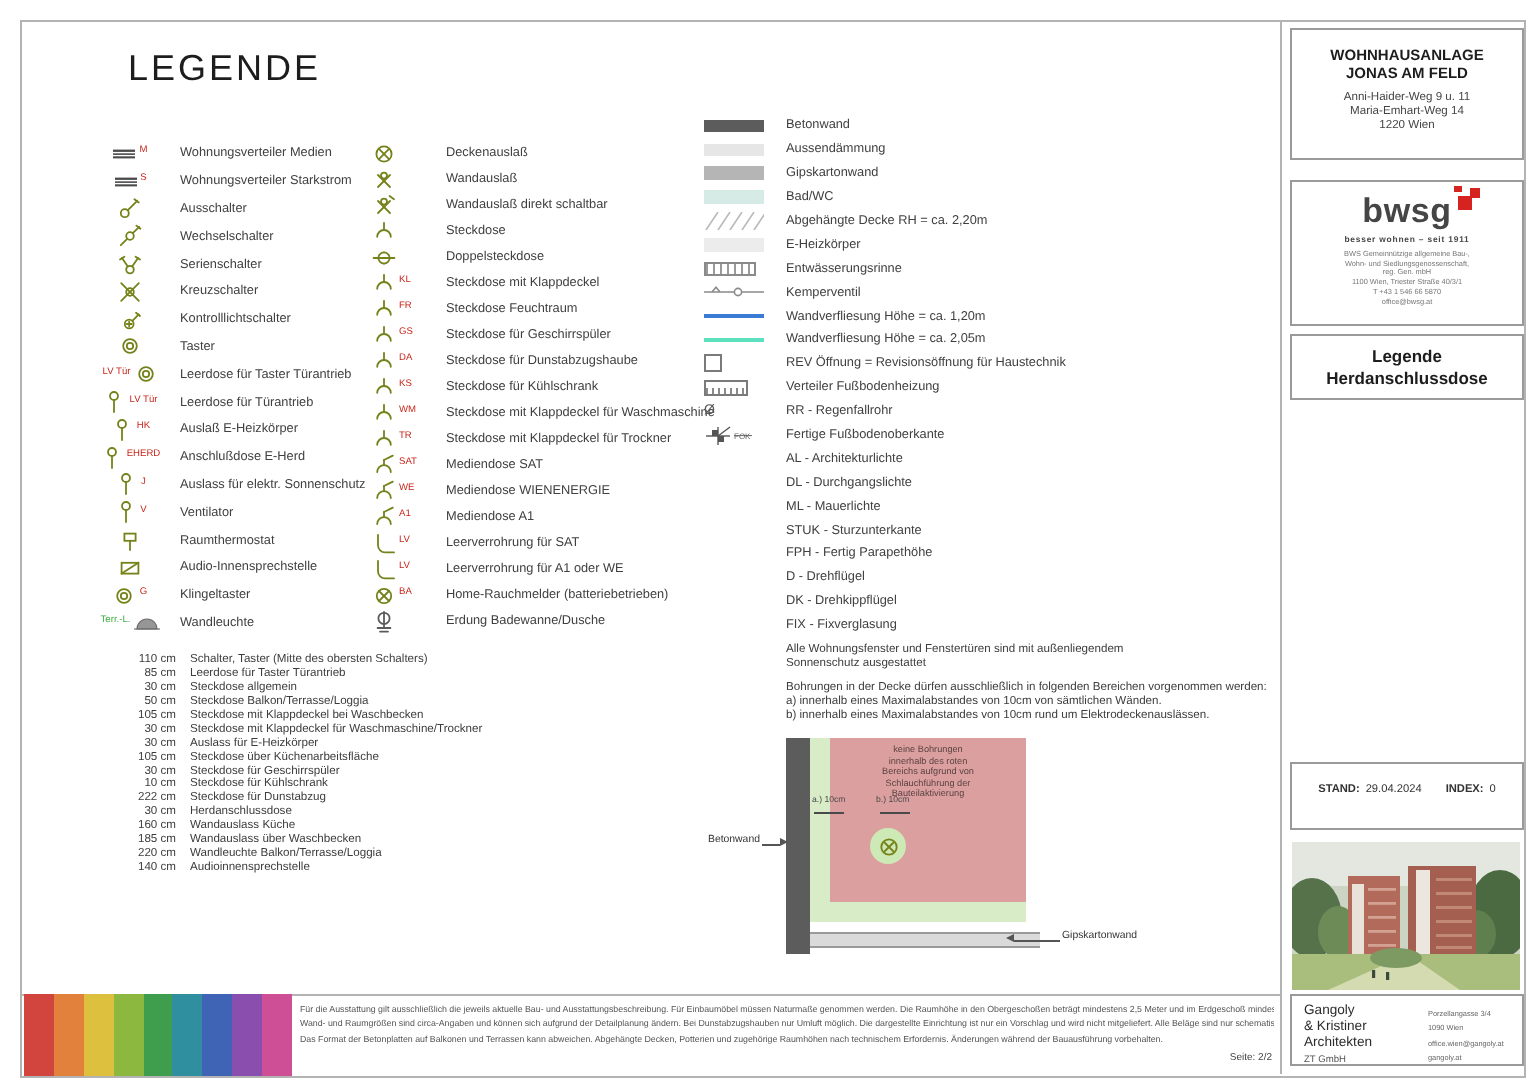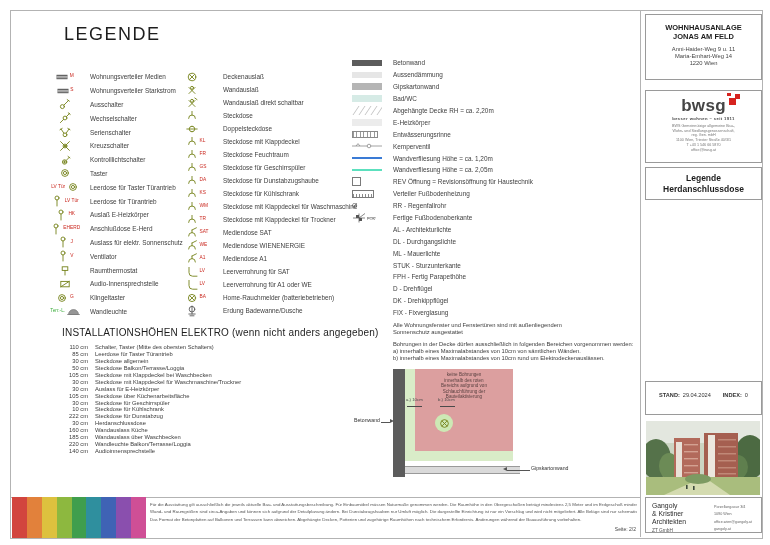--- a/index.html
+++ b/index.html
@@ -777,21 +777,20 @@
     <div>Alle Wohnungsfenster und Fenstertüren sind mit außenliegendem</div>
     <div>Sonnenschutz ausgestattet</div>
   </div>
   <div id="note-drill" class="notes">
     <div>Bohrungen in der Decke dürfen ausschließlich in folgenden Bereichen vorgenommen werden:</div>
     <div>a) innerhalb eines Maximalabstandes von 10cm von sämtlichen Wänden.</div>
     <div>b) innerhalb eines Maximalabstandes von 10cm rund um Elektrodeckenauslässen.</div>
   </div>
 
   <div class="install">
-    <div class="install-title">INSTALLATIONSHÖHEN ELEKTRO (wenn nicht anders angegeben)</div>
     <div id="install-rows">
         <div class="irow">
           <div class="ih">110 cm</div>
           <div class="il">Schalter, Taster (Mitte des obersten Schalters)</div>
         </div>
         <div class="irow">
           <div class="ih">85 cm</div>
           <div class="il">Leerdose für Taster Türantrieb</div>
         </div>
         <div class="irow">

